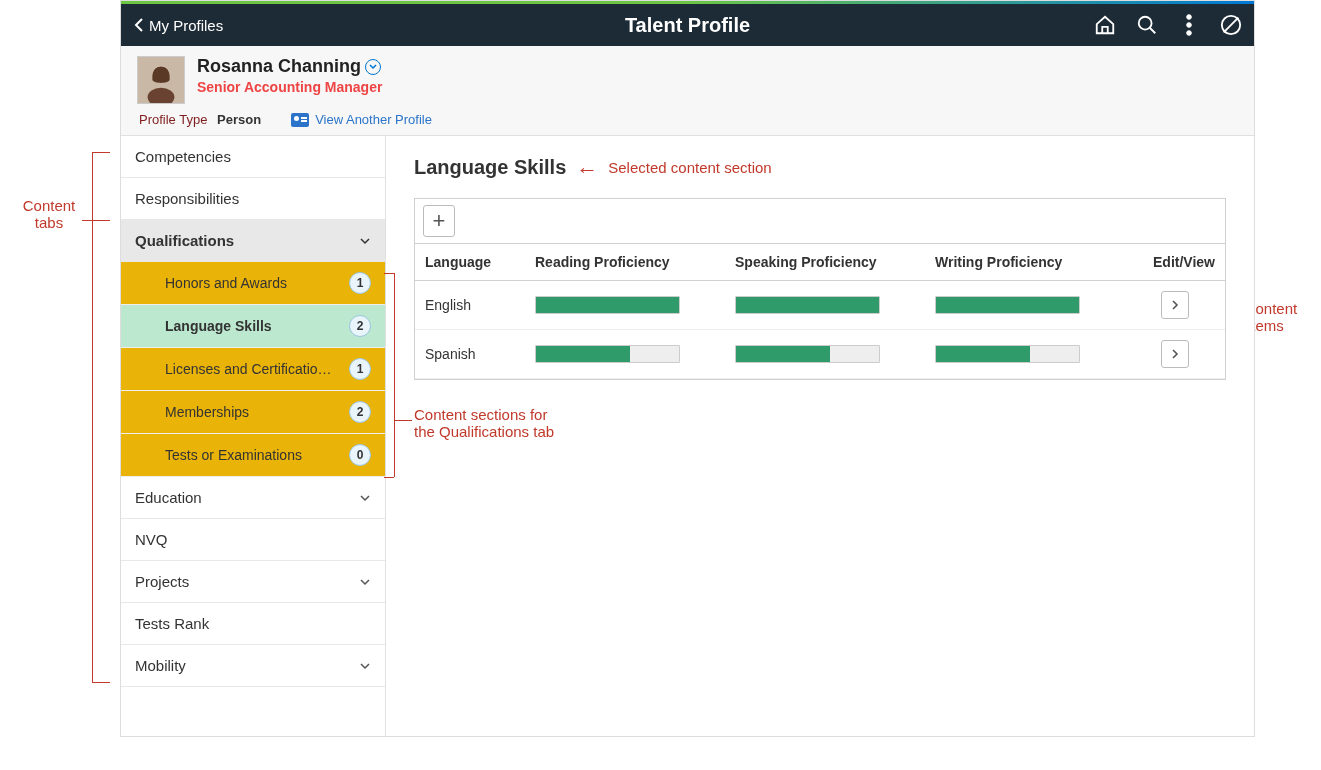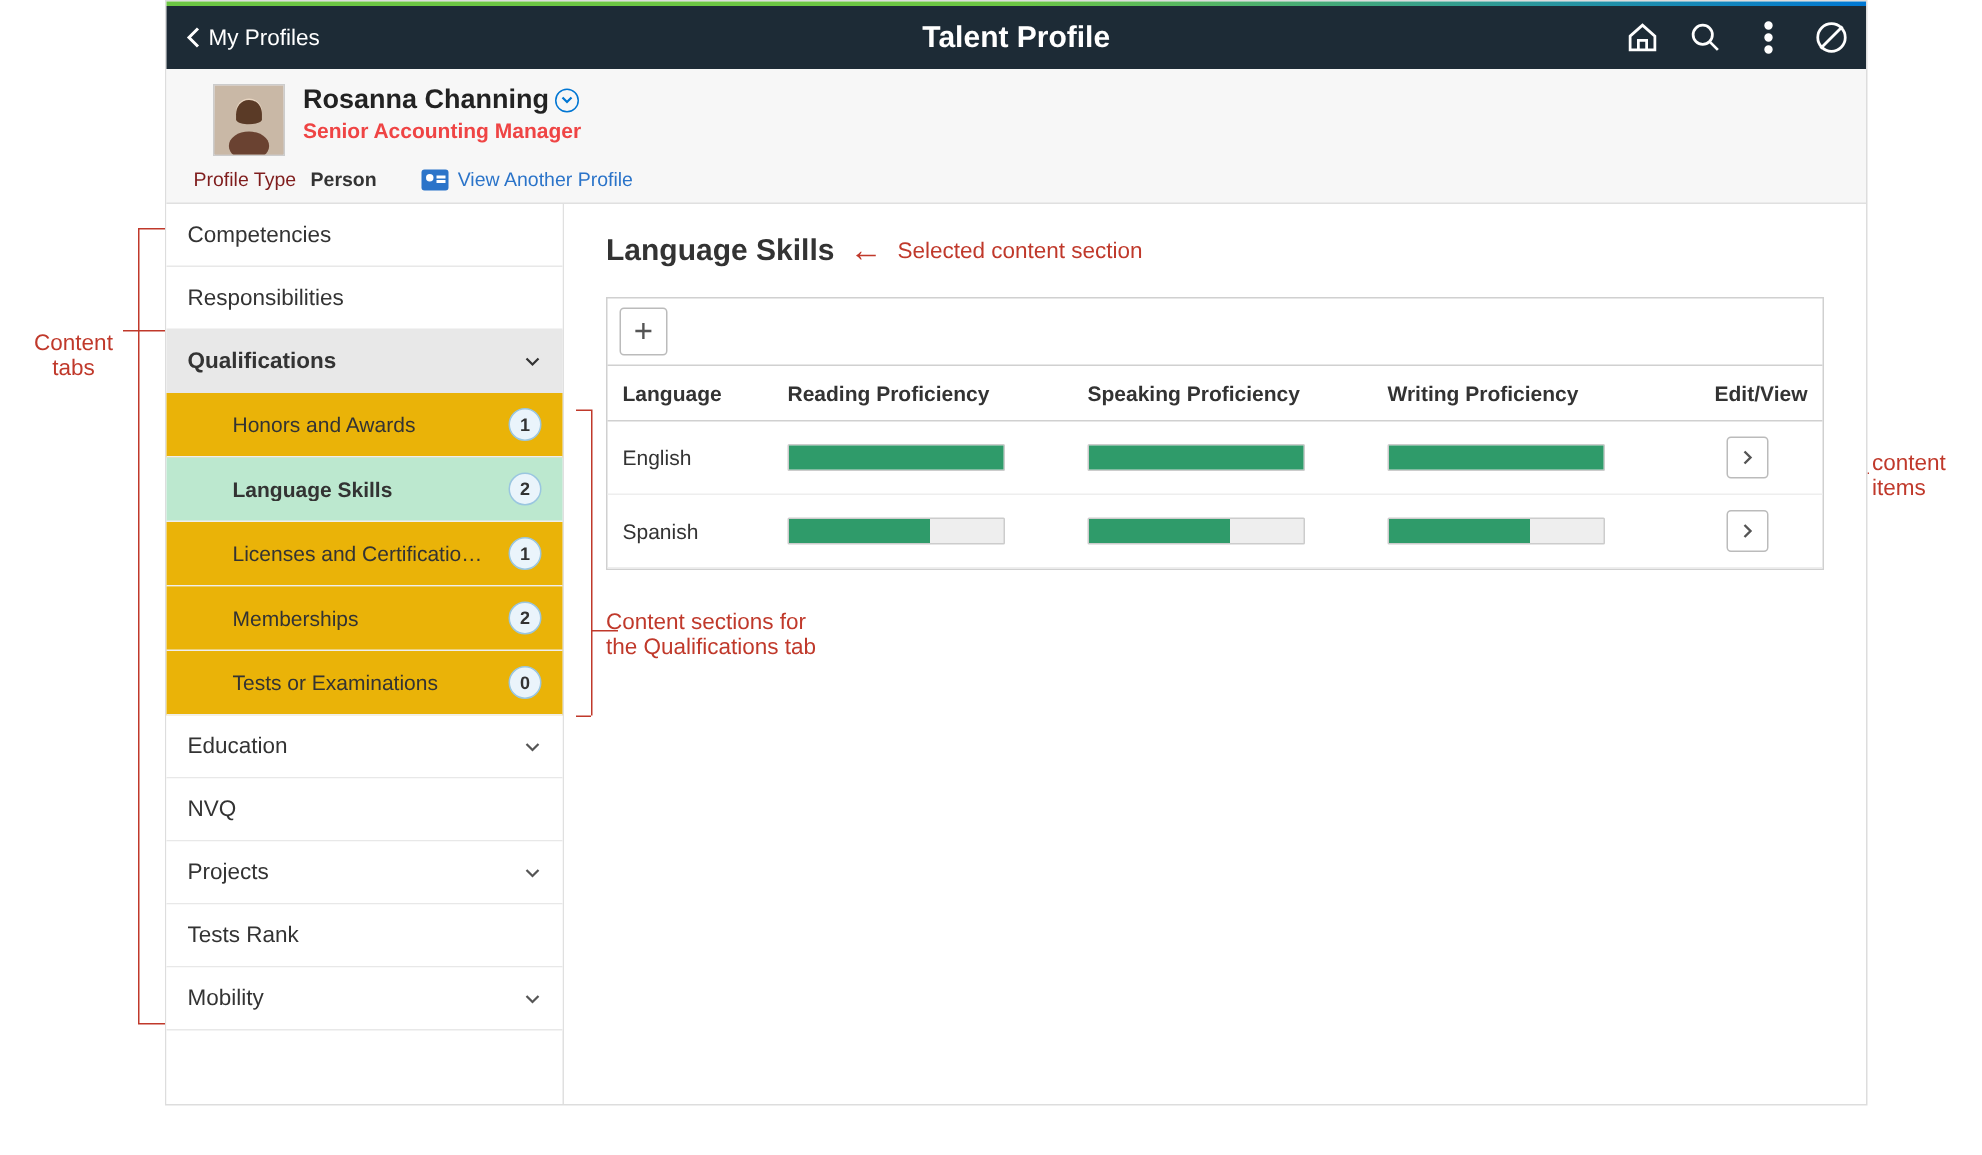--- a/index.html
+++ b/index.html
@@ -1,34 +1,34 @@
 <!DOCTYPE html>
 <html><head>
 <meta charset="utf-8">
 <style>
   * { box-sizing: border-box; margin: 0; padding: 0; font-family: Arial, Helvetica, sans-serif; }
   body { background: #fff; font-size: 14px; color: #333; }
 
   .wrapper { position: relative; width: 1321px; height: 770px; }
 
-  .app-frame { position: absolute; left: 110px; top: 0; width: 1135px; border: 1px solid #ddd; background: #fff; }
+  .app-frame { position: absolute; left: 120px; top: 0; width: 1135px; border: 1px solid #ddd; background: #fff; }
 
   .gradient-bar { height: 3px; background: linear-gradient(90deg, #6cc644 0%, #6cc644 50%, #0078d4 100%); }
 
   .topbar { background: #1d2b36; color: #fff; height: 42px; display: flex; align-items: center; padding: 0 12px; position: relative; }
   .back-group { display: flex; align-items: center; gap: 4px; cursor: pointer; }
   .back-chevron svg { display: block; }
   .back-label { font-size: 15px; }
   .page-title { position: absolute; left: 50%; transform: translateX(-50%); font-size: 20px; font-weight: 700; text-align: right; }
   .top-icons { margin-left: auto; display: flex; align-items: center; gap: 20px; }
   .top-icons .icon { width: 22px; height: 22px; display:flex; align-items:center; justify-content:center; cursor:pointer;}
   .top-icons svg { stroke: #fff; }
 
   .profile-header { padding: 10px 16px 8px 16px; display:flex; flex-direction:column; gap:8px; background:#f7f7f7; border-bottom:1px solid #e0e0e0;}
-  .profile-row { display:flex; align-items:flex-start; gap:12px;margin-left:15px;}
+  .profile-row { display:flex; align-items:flex-start; gap:12px;}
   .avatar { width: 48px; height: 48px; border:1px solid #ccc; background:linear-gradient(180deg,#d8c6b4 0%, #9c7b5c 100%); display:flex; align-items:center; justify-content:center; overflow:hidden;}
   .avatar svg{display:block;}
   .person-name-line{display:flex;align-items:center;gap:4px;}
   .person-name{font-size:18px;font-weight:bold;color:#222;}
   .actions-caret{width:16px;height:16px;border:1.5px solid #0076d3;border-radius:50%;display:flex;align-items:center;justify-content:center;cursor:pointer;}
   .person-title{font-size:14px;color:#ef4444;margin-top:2px;font-weight:bold;}
   .profile-meta{display:flex;align-items:center;gap:30px;font-size:13px;padding-left:2px;}
   .profile-type-label{color:#7f1d1d;}
   .profile-type-value{font-weight:bold;margin-left:6px;}
   .view-another{display:flex;align-items:center;gap:6px;color:#2b74c9;cursor:pointer;}
@@ -71,21 +71,21 @@
   .annot{position:absolute;color:#c0392b;font-size:15px;}
   .annot-line{position:absolute;background:#c0392b;}
   .annot-line-h{height:1px;}
   .annot-line-v{width:1px;}
 </style>
 </head>
 <body>
 
 <div class="wrapper">
 
-  <div class="annot" style="left:14px;top:220px;text-align:center;">
+  <div class="annot" style="left:14px;top:197px;text-align:center;">
     <div style="max-width:70px;">Content tabs</div>
   </div>
   <div class="annot-line annot-line-h" style="left:82px;top:220px;width:28px;"></div>
   <div class="annot-line annot-line-v" style="left:92px;top:152px;height:530px;"></div>
   <div class="annot-line annot-line-h" style="left:92px;top:152px;width:18px;"></div>
   <div class="annot-line annot-line-h" style="left:92px;top:682px;width:18px;"></div>
 
   <div class="annot" style="left:1248px;top:300px;">
     <div>content</div>
     <div>items</div>

